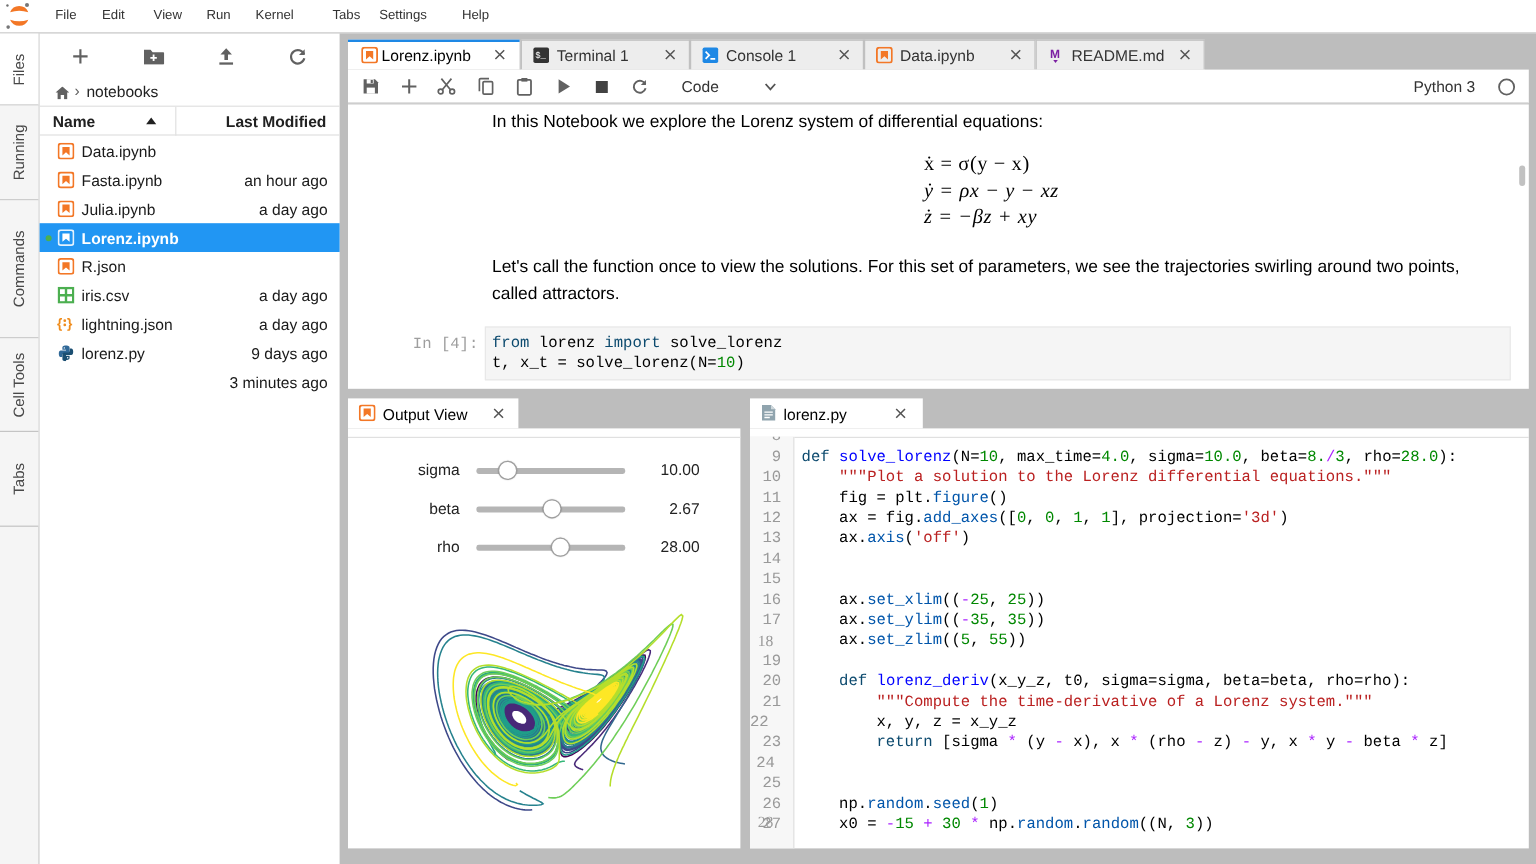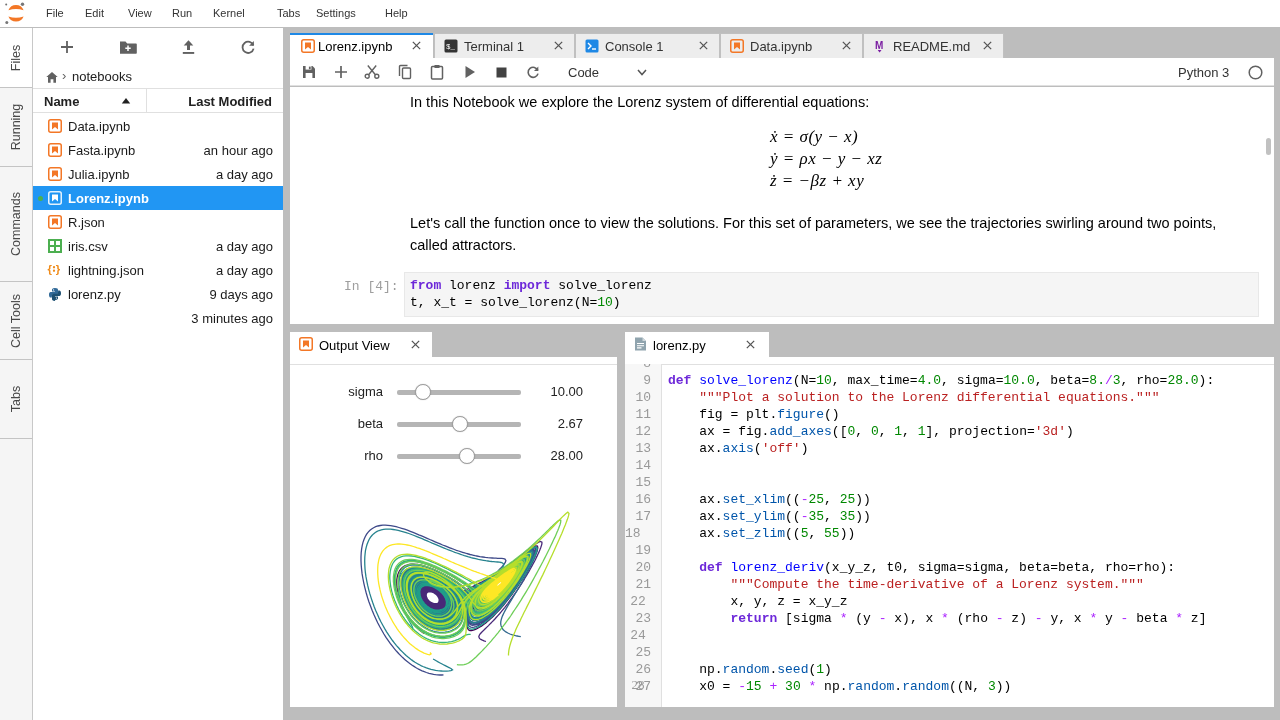--- a/index.html
+++ b/index.html
@@ -16,21 +16,21 @@
 .stab span { position:absolute; left:50%; top:50%; transform:translate(-50%,-50%) rotate(-90deg); white-space:nowrap; font-size:12.5px; color:#484848; }
 
 #fb { left:33px; top:28px; width:250px; height:692px; background:#fff; }
 .row { position:absolute; left:0; width:250px; height:24px; font-size:13px; color:#1a1a1a; }
 .row .nm { position:absolute; left:35px; top:5px; }
 .row .dt { position:absolute; right:10px; top:5px;margin-top:24px; }
 .row.sel { background:#2196f3; color:#fff; }
 .ficon { position:absolute; left:15px; top:5px; width:14px; height:14px; }
 .tabbar-tab { position:absolute; font-size:13px; color:#333; }
 
-.kw { color:#6d28d9; font-weight:bold; }
+.kw { color:#0c4a6e; font-weight:normal; }
 .num { color:#008800; }
 .str { color:#ba2121; }
 .cmt { color:#408080; font-style:italic; }
 .op { color:#aa22ff; }
 .fdef { color:#0000ff; }
 .prop { color:#0055aa; }
 .cm-line { position:absolute; white-space:pre; font-family:"Liberation Mono",monospace; font-size:13px; color:#000; }
 </style></head>
 <body>
 <div class="abs" id="menubar">
@@ -244,21 +244,21 @@
   </svg>
 <div class="abs" style="left:568px;top:65px;font-size:13px;color:#333">Code</div>
 <svg class="abs" style="left:637px;top:69px" width="10" height="7" viewBox="0 0 10 7">
     <path d="M1 1 L5 5.5 L9 1" stroke="#555" stroke-width="1.5" fill="none"></path>
   </svg>
 <div class="abs" style="left:1178px;top:65px;font-size:13px;color:#333">Python 3</div>
 <svg class="abs" style="left:1248px;top:65px" width="15" height="15" viewBox="0 0 15 15">
     <circle cx="7.5" cy="7.5" r="6.3" fill="none" stroke="#616161" stroke-width="1.5"></circle>
   </svg>
 <div class="abs" style="left:410px;top:94px;font-size:14.5px;color:#000">In this Notebook we explore the Lorenz system of differential equations:</div>
-<div class="abs" style="left:770px;top:127px;font-family:'Liberation Serif',serif;font-style:italic;font-size:17px;color:#000;letter-spacing:0.5px">ẋ = σ(y − x)</div>
+<div class="abs" style="left:770px;top:127px;font-family:'Liberation Serif',serif;font-size:17px;color:#000;letter-spacing:0.5px">ẋ = σ(y − x)</div>
 <div class="abs" style="left:770px;top:149px;font-family:'Liberation Serif',serif;font-style:italic;font-size:17px;color:#000;letter-spacing:0.5px">ẏ = ρx − y − xz</div>
 <div class="abs" style="left:770px;top:171px;font-family:'Liberation Serif',serif;font-style:italic;font-size:17px;color:#000;letter-spacing:0.5px">ż = −βz + xy</div>
 <div class="abs" style="left:410px;top:212px;font-size:14.5px;color:#000;line-height:22px">Let's call the function once to view the solutions. For this set of parameters, we see the trajectories swirling around two points,<br>called attractors.</div>
 <div class="abs" style="left:404px;top:272px;width:855px;height:45px;background:#f5f5f5;border:1px solid #e8e8e8"></div>
 <div class="abs mono" style="left:344px;top:279px;font-size:13px;color:#9e9e9e">In [4]:</div>
 <div class="cm-line" style="left:410px;top:278px"><span class="kw">from</span> lorenz <span class="kw">import</span> solve_lorenz</div>
 <div class="cm-line" style="left:410px;top:295px">t, x_t = solve_lorenz(N=<span class="num">10</span>)</div>
 <div class="abs" style="left:1266px;top:138px;width:5px;height:17px;background:#c1c1c1;border-radius:2.5px"></div>
 <div class="abs" style="left:290px;top:332px;width:142px;height:25px;background:#fff"></div>
 <svg class="abs" style="left:299px;top:337px" width="14" height="14" viewBox="0 0 14 14">
@@ -319,28 +319,28 @@
 <div style="position:absolute;left:0;top:59px;width:26px;text-align:right;font-family:'Liberation Mono',monospace;font-size:13px;color:#999;line-height:17px">12</div>
 <div class="cm-line" style="left:43px;top:59px;line-height:17px">    ax = fig.<span class="prop">add_axes</span>([<span class="num">0</span>, <span class="num">0</span>, <span class="num">1</span>, <span class="num">1</span>], projection=<span class="str">'3d'</span>)</div>
 <div style="position:absolute;left:0;top:76px;width:26px;text-align:right;font-family:'Liberation Mono',monospace;font-size:13px;color:#999;line-height:17px">13</div>
 <div class="cm-line" style="left:43px;top:76px;line-height:17px">    ax.<span class="prop">axis</span>(<span class="str">'off'</span>)</div>
 <div style="position:absolute;left:0;top:93px;width:26px;text-align:right;font-family:'Liberation Mono',monospace;font-size:13px;color:#999;line-height:17px">14</div>
 <div style="position:absolute;left:0;top:110px;width:26px;text-align:right;font-family:'Liberation Mono',monospace;font-size:13px;color:#999;line-height:17px">15</div>
 <div style="position:absolute;left:0;top:127px;width:26px;text-align:right;font-family:'Liberation Mono',monospace;font-size:13px;color:#999;line-height:17px">16</div>
 <div class="cm-line" style="left:43px;top:127px;line-height:17px">    ax.<span class="prop">set_xlim</span>((<span class="op">-</span><span class="num">25</span>, <span class="num">25</span>))</div>
 <div style="position:absolute;left:0;top:144px;width:26px;text-align:right;font-family:'Liberation Mono',monospace;font-size:13px;color:#999;line-height:17px">17</div>
 <div class="cm-line" style="left:43px;top:144px;line-height:17px">    ax.<span class="prop">set_ylim</span>((<span class="op">-</span><span class="num">35</span>, <span class="num">35</span>))</div>
-<div style="position:absolute;left:0;top:161px;width:26px;text-align:left;font-family:Liberation Mono, monospace;font-size:13px;color:#999;line-height:17px">18</div>
+<div style="position:absolute;left:0;top:161px;width:26px;text-align:center;font-family:Liberation Serif, serif;font-size:13px;color:#999;line-height:17px">18</div>
 <div class="cm-line" style="left:43px;top:161px;line-height:17px">    ax.<span class="prop">set_zlim</span>((<span class="num">5</span>, <span class="num">55</span>))</div>
 <div style="position:absolute;left:0;top:178px;width:26px;text-align:right;font-family:'Liberation Mono',monospace;font-size:13px;color:#999;line-height:17px">19</div>
 <div style="position:absolute;left:0;top:195px;width:26px;text-align:right;font-family:'Liberation Mono',monospace;font-size:13px;color:#999;line-height:17px">20</div>
 <div class="cm-line" style="left:43px;top:195px;line-height:17px">    <span class="kw">def</span> <span class="fdef">lorenz_deriv</span>(x_y_z, t0, sigma=sigma, beta=beta, rho=rho):</div>
 <div style="position:absolute;left:0;top:212px;width:26px;text-align:right;font-family:'Liberation Mono',monospace;font-size:13px;color:#999;line-height:17px">21</div>
 <div class="cm-line" style="left:43px;top:212px;line-height:17px">        <span class="str">"""Compute the time-derivative of a Lorenz system."""</span></div>
-<div style="position:absolute;left:0;top:229px;width:26px;text-align:center;font-family:'Liberation Mono',monospace;font-size:13px;color:#999;line-height:17px">22</div>
+<div style="position:absolute;left:0;top:229px;width:26px;text-align:left;font-family:'Liberation Mono',monospace;font-size:13px;color:#999;line-height:17px">22</div>
 <div class="cm-line" style="left:43px;top:229px;line-height:17px">        x, y, z = x_y_z</div>
 <div style="position:absolute;left:0;top:246px;width:26px;text-align:right;font-family:'Liberation Mono',monospace;font-size:13px;color:#999;line-height:17px">23</div>
 <div class="cm-line" style="left:43px;top:246px;line-height:17px">        <span class="kw">return</span> [sigma <span class="op">*</span> (y <span class="op">-</span> x), x <span class="op">*</span> (rho <span class="op">-</span> z) <span class="op">-</span> y, x <span class="op">*</span> y <span class="op">-</span> beta <span class="op">*</span> z]</div>
 <div style="position:absolute;left:0;top:263px;width:26px;text-align:center;font-family:'Liberation Mono',monospace;font-size:13px;color:#999;line-height:17px">24</div>
 <div style="position:absolute;left:0;top:280px;width:26px;text-align:right;font-family:'Liberation Mono',monospace;font-size:13px;color:#999;line-height:17px">25</div>
 <div style="position:absolute;left:0;top:297px;width:26px;text-align:right;font-family:'Liberation Mono',monospace;font-size:13px;color:#999;line-height:17px">26</div>
 <div class="cm-line" style="left:43px;top:297px;line-height:17px">    np.<span class="prop">random</span>.<span class="prop">seed</span>(<span class="num">1</span>)</div>
 <div style="position:absolute;left:0;top:314px;width:26px;text-align:right;font-family:'Liberation Mono',monospace;font-size:13px;color:#999;line-height:17px">27</div>
 <div class="cm-line" style="left:43px;top:314px;line-height:17px">    x0 = <span class="op">-</span><span class="num">15</span> <span class="op">+</span> <span class="num">30</span> <span class="op">*</span> np.<span class="prop">random</span>.<span class="prop">random</span>((N, <span class="num">3</span>))</div>
 <div style="position:absolute;left:0;top:312px;width:26px;text-align:center;font-family:Liberation Serif, serif;font-size:13px;color:#999;line-height:17px">28</div>

